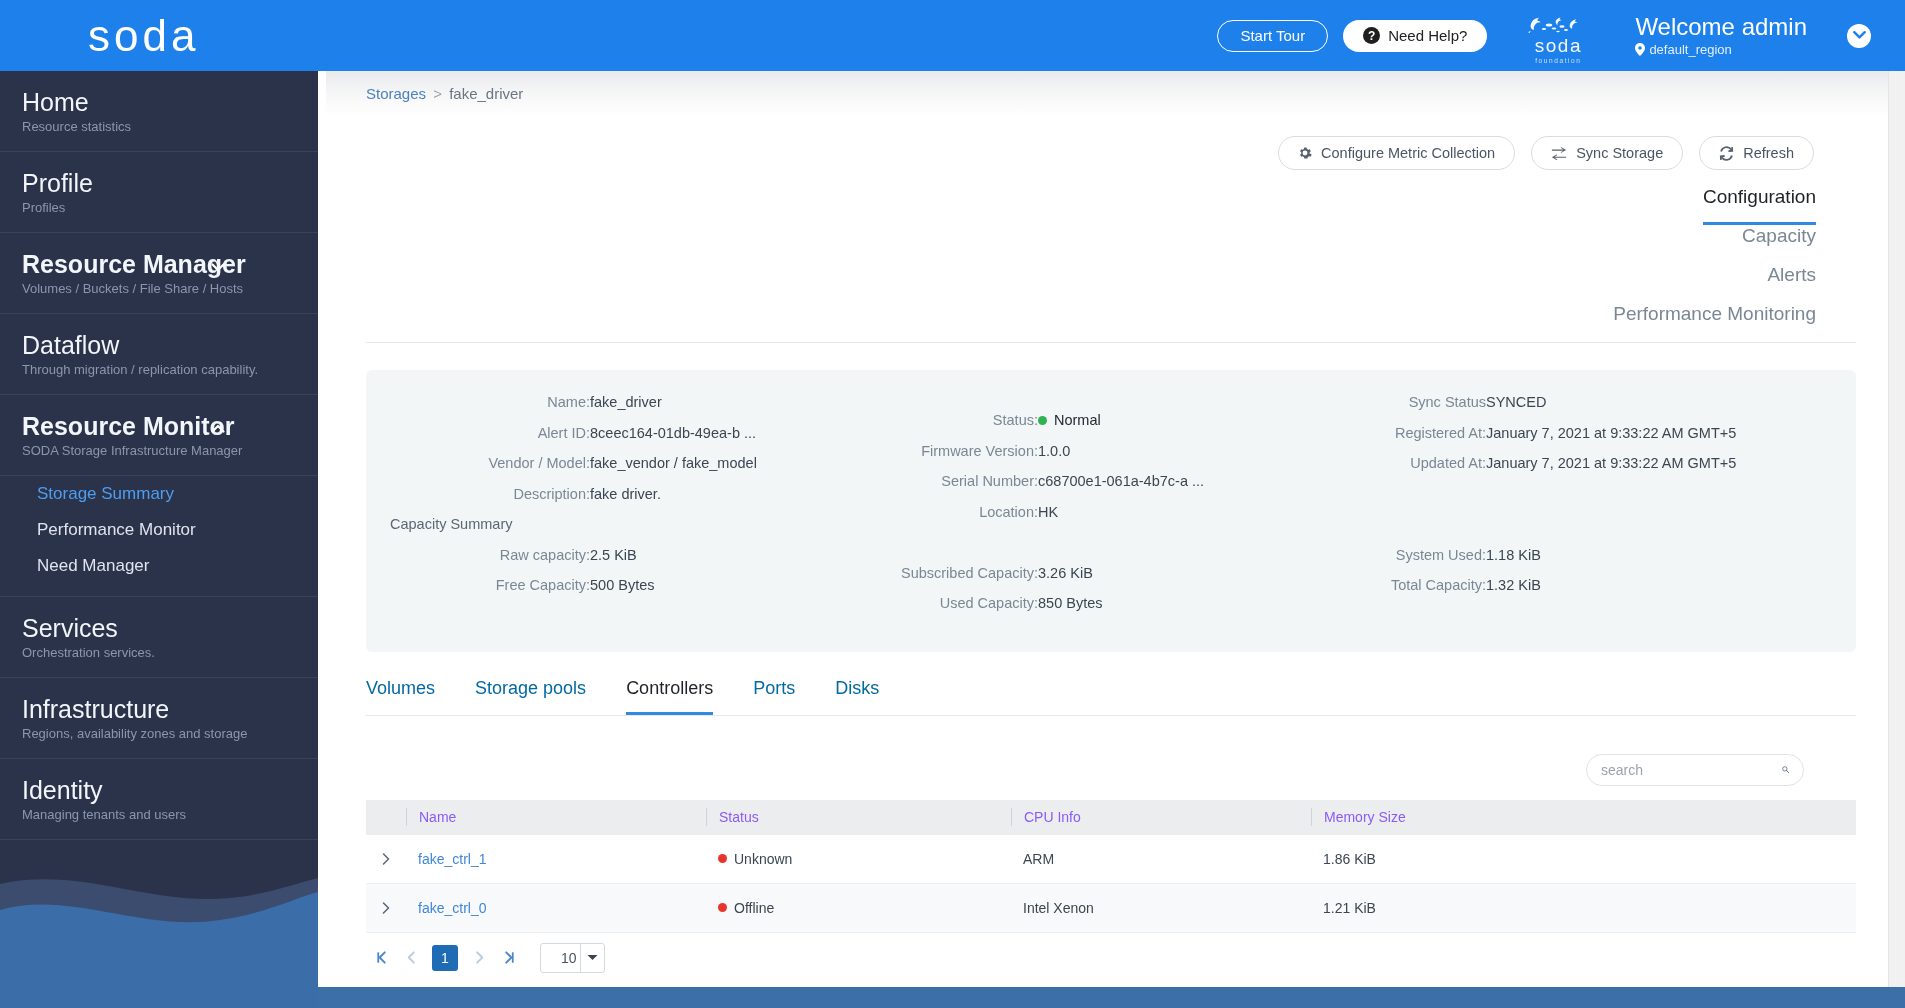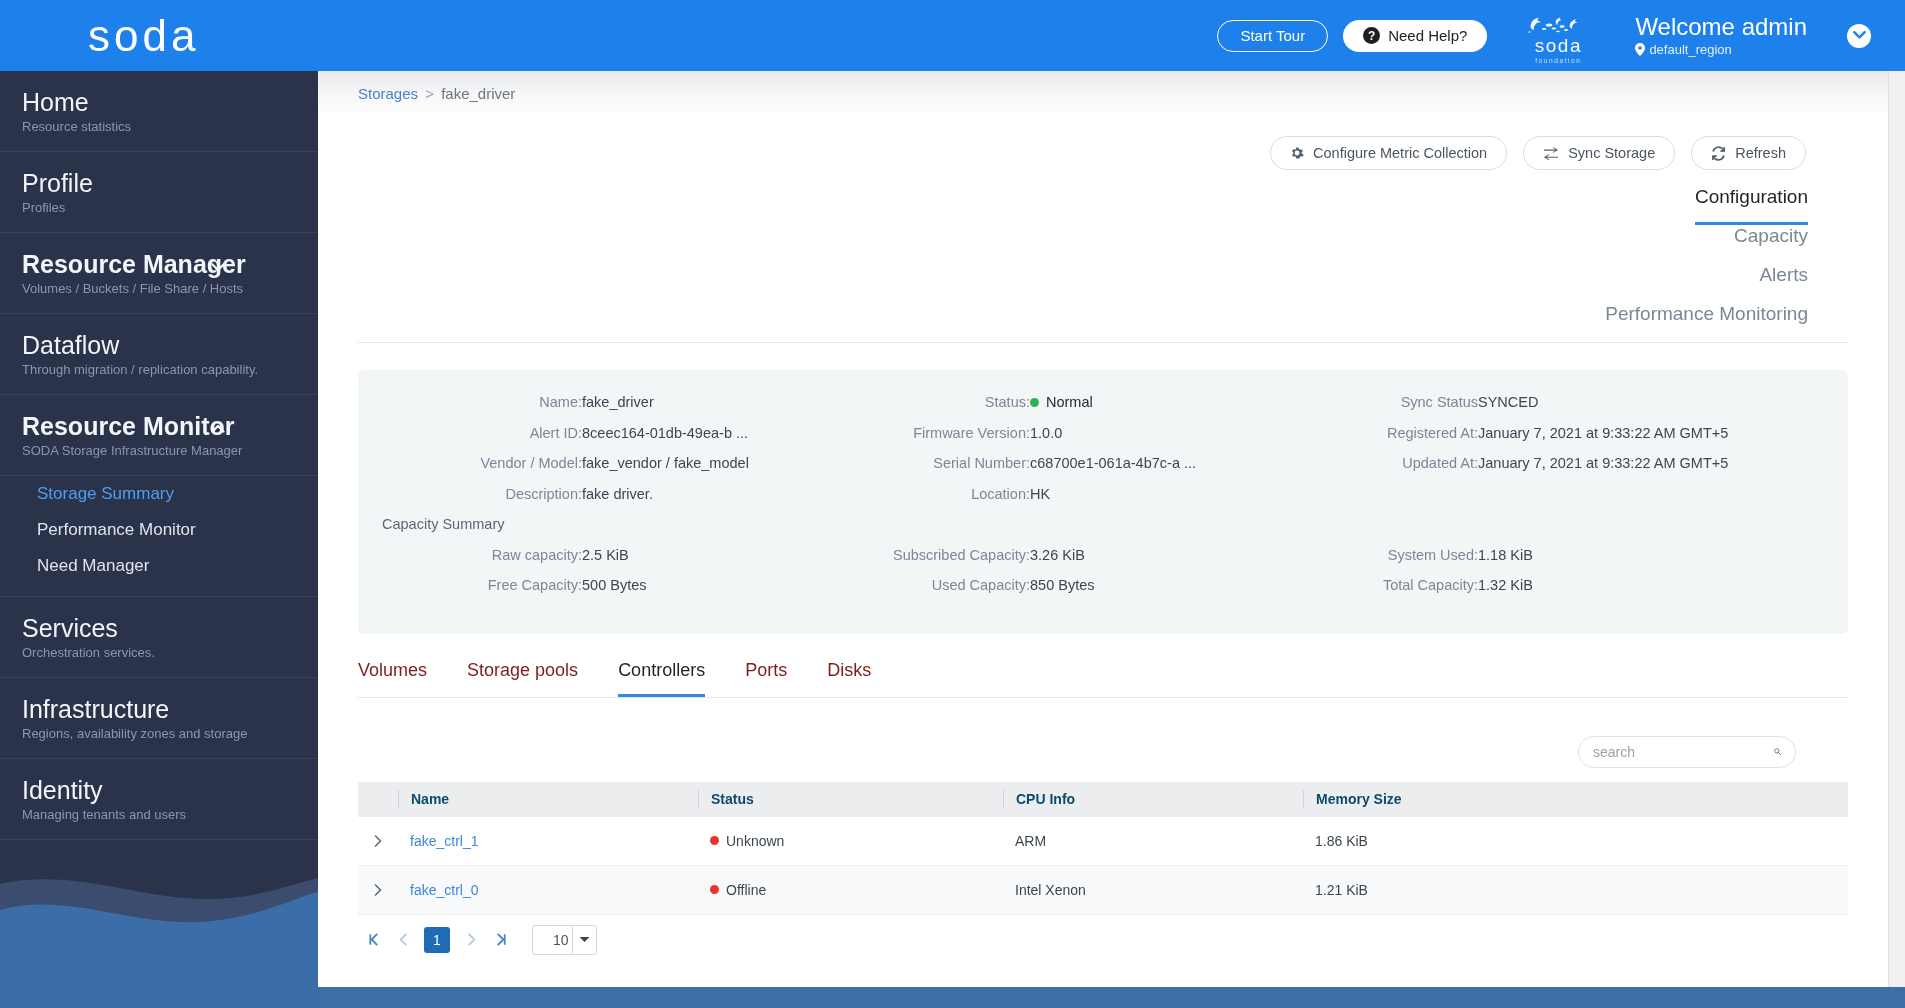--- a/index.html
+++ b/index.html
@@ -102,21 +102,21 @@
   .nav-sub-wrap { padding-bottom: 12px; border-bottom: 1px solid #39425a; }
   #sidebar-wave { position: absolute; left: 0; bottom: 0; width: 318px; height: 160px; z-index: 1; }
 
   
   #main {
     position: absolute; left: 318px; top: 71px;
     width: 1587px; height: 937px;
     background: #ffffff; overflow: hidden;
   }
   #content-scroll-area {
-    position: absolute; left: 0; top: 0; width: 1570px; height: 916px;
+    position: absolute; left: 8px; top: 0; width: 1570px; height: 916px;
     background: #fff;
   }
   #breadcrumb-strip {
     height: 45px;
     background: linear-gradient(180deg, #e9eaec 0%, #f7f7f8 55%, #ffffff 100%);
     padding: 0 0 0 40px; display: flex; align-items: center;
   }
   #breadcrumb { font-size: 15px; color: #6b7684; }
   #breadcrumb .crumb-link { color: #4a82c4; cursor: pointer; }
   #breadcrumb .crumb-sep { color: #9aa4b1; margin: 0 3px; }
@@ -144,39 +144,39 @@
   .tab.active { color: #1f2328; border-bottom-color: #2f8ae0; }
 
   #detail-card {
     margin: 27px 0 0 40px; width: 1490px;
     background: #f3f6f7; border-radius: 6px;
     padding: 24px 0 26px 0;
     display: flex;
   }
   .dcol { padding-left: 24px; text-align: right; }
   .dcol.c1 { width: 448px; }
-  .dcol.c2 { width: 448px; }
+  .dcol.c2 { width: 448px; margin-top: 18px; }
   .dcol.c3 { width: 560px; }
   .drow { display: flex; height: 30.5px; align-items: flex-start; }
   .dlabel { color: #7a8795; font-size: 14.5px; width: 200px; flex: none; }
   .dvalue { color: #3c4652; font-size: 14.5px; }
   .dvalue.strong { color: #222a33; }
   .drow.spacer { visibility: hidden; }
   .sec-head { color: #5c6775; font-size: 14.5px; }
   .status-dot {
     width: 9px; height: 9px; border-radius: 50%; display: inline-block;
     margin-right: 7px; vertical-align: middle; position: relative; top: -1px;
   }
 
   #tabs-sub {
     margin: 26px 0 0 40px; display: flex; align-items: flex-end;
     border-bottom: 1px solid #e6e8eb; width: 1490px;
   }
   .subtab {
-    font-size: 18px; color: #7f1d1d; padding: 0 0 13px 0; margin-right: 40px;
+    font-size: 18px; color: #0369a1; padding: 0 0 13px 0; margin-right: 40px;
     cursor: pointer; border-bottom: 3px solid transparent; white-space: nowrap;
   }
   .subtab.active { color: #1f2328; border-bottom-color: #2f8ae0; }
 
   #search-row {
     display: flex; justify-content: flex-end; width: 1530px;
     padding: 38px 52px 0 0;
   }
   #search-box {
     width: 218px; height: 32px; border: 1px solid #dfe3e8; border-radius: 17px;
@@ -186,22 +186,22 @@
     flex: 1; border: none; outline: none; font-size: 14px; color: #555;
     font-family: "Liberation Sans", sans-serif; background: transparent;
   }
   #search-input::placeholder { color: #9aa3ad; }
 
   #grid { margin: 14px 0 0 40px; width: 1490px; }
   #grid-head {
     height: 35px; background: #ebedef; display: flex; align-items: center;
   }
   .hcell {
-    font-size: 14px; color: #0c4a6e; border-left: 1px solid #cfd4da;
-    padding-left: 12px; height: 18px; line-height: 18px; flex: none; font-weight: bold;
+    font-size: 14px; color: #8b5cf6; border-left: 1px solid #cfd4da;
+    padding-left: 12px; height: 18px; line-height: 18px; flex: none;
   }
   .hcell.first { border-left: 1px solid #cfd4da; }
   .grid-row {
     height: 49px; display: flex; align-items: center; background: #fff;
     border-bottom: 1px solid #eceef0;
   }
   .grid-row.alt { background: #f8f9fa; }
   .cell { font-size: 14px; color: #3c4652; flex: none; padding-left: 12px; }
   .expander {
     width: 40px; flex: none; display: flex; align-items: center;

